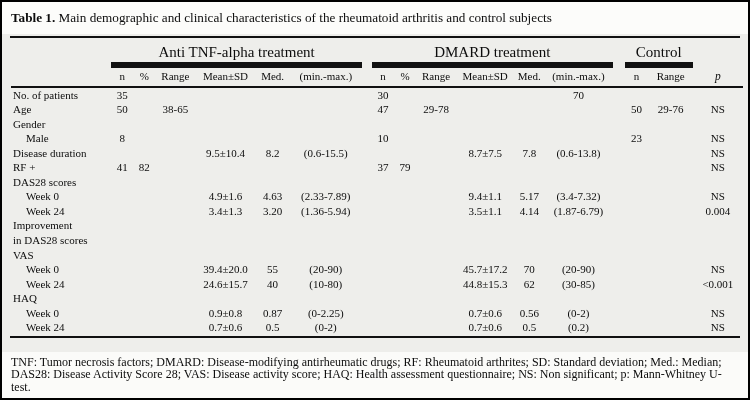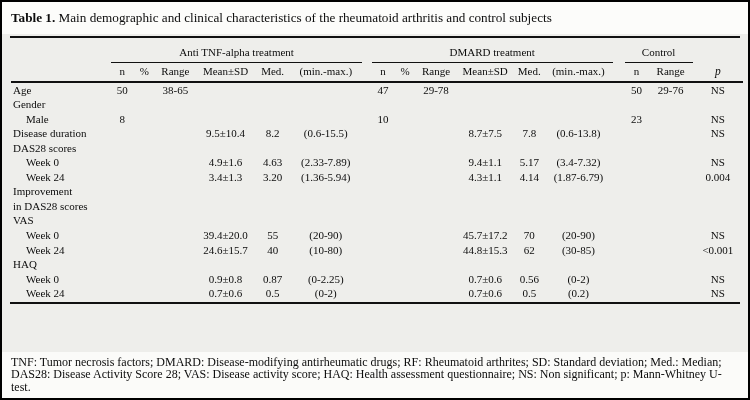--- a/index.html
+++ b/index.html
@@ -23,21 +23,21 @@
 
   table.t {
     width:732px; margin:0 9px;
     border-collapse:collapse; table-layout:fixed;
   }
   table.t th, table.t td {
     padding:0; font-weight:normal; font-size:11px;
     white-space:nowrap; overflow:visible; text-align:center;
     line-height:14.55px; vertical-align:bottom;
   }
-  thead th.grp { font-size:11px; border-bottom:1px solid #be185d; padding-bottom:1px; line-height:17px; }
+  thead th.grp { font-size:15px; border-bottom:6px solid #be185d; padding-bottom:1px; line-height:17px; }
   thead tr.subhead th { border-bottom:2px solid #111; padding-bottom:2px; line-height:16px; }
   thead th.nob { border-bottom:2px solid #111; } 
   thead tr.grphead th { border-bottom-color:transparent; }
   thead tr.grphead th.grp { border-bottom-color:#111; }
   thead th.p-head { font-style:italic; font-size:11.5px; }
 
   tbody td.lbl { text-align:left; padding-left:2px; }
   tbody td.lbl.ind { padding-left:15px; }
 
   .botline { height:2px; background:#111; margin:0 8px; }
@@ -104,20 +104,40 @@
           <th>Med.</th>
           <th>(min.-max.)</th>
           <th class="nob"></th>
           <th>n</th>
           <th>Range</th>
           <th class="p-head">p</th>
         </tr>
       </thead>
       <tbody>
           <tr>
+            <td class="lbl">No. of patients</td>
+            <td>35</td>
+            <td></td>
+            <td></td>
+            <td></td>
+            <td></td>
+            <td></td>
+            <td></td>
+            <td>30</td>
+            <td></td>
+            <td></td>
+            <td></td>
+            <td></td>
+            <td>70</td>
+            <td></td>
+            <td></td>
+            <td></td>
+            <td></td>
+          </tr>
+          <tr>
             <td class="lbl">Age</td>
             <td>50</td>
             <td></td>
             <td>38-65</td>
             <td></td>
             <td></td>
             <td></td>
             <td></td>
             <td>47</td>
             <td></td>
@@ -184,20 +204,40 @@
             <td></td>
             <td>8.7±7.5</td>
             <td>7.8</td>
             <td>(0.6-13.8)</td>
             <td></td>
             <td></td>
             <td></td>
             <td>NS</td>
           </tr>
           <tr>
+            <td class="lbl">RF +</td>
+            <td>41</td>
+            <td>82</td>
+            <td></td>
+            <td></td>
+            <td></td>
+            <td></td>
+            <td></td>
+            <td>37</td>
+            <td>79</td>
+            <td></td>
+            <td></td>
+            <td></td>
+            <td></td>
+            <td></td>
+            <td></td>
+            <td></td>
+            <td>NS</td>
+          </tr>
+          <tr>
             <td class="lbl">DAS28 scores</td>
             <td></td>
             <td></td>
             <td></td>
             <td></td>
             <td></td>
             <td></td>
             <td></td>
             <td></td>
             <td></td>
@@ -235,21 +275,21 @@
             <td></td>
             <td></td>
             <td></td>
             <td>3.4±1.3</td>
             <td>3.20</td>
             <td>(1.36-5.94)</td>
             <td></td>
             <td></td>
             <td></td>
             <td></td>
-            <td>4.3±1.1</td>
+            <td>3.5±1.1</td>
             <td>4.14</td>
             <td>(1.87-6.79)</td>
             <td></td>
             <td></td>
             <td></td>
             <td>0.004</td>
           </tr>
           <tr>
             <td class="lbl">Improvement</td>
             <td></td>

